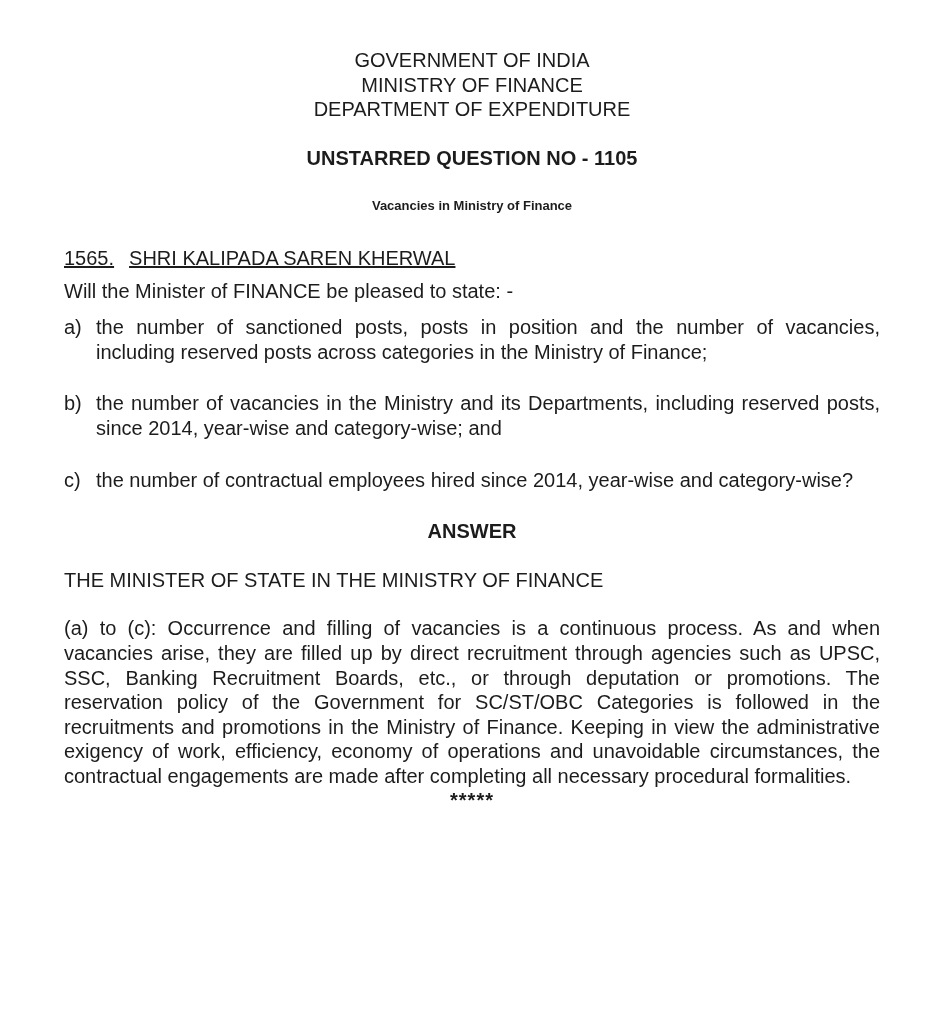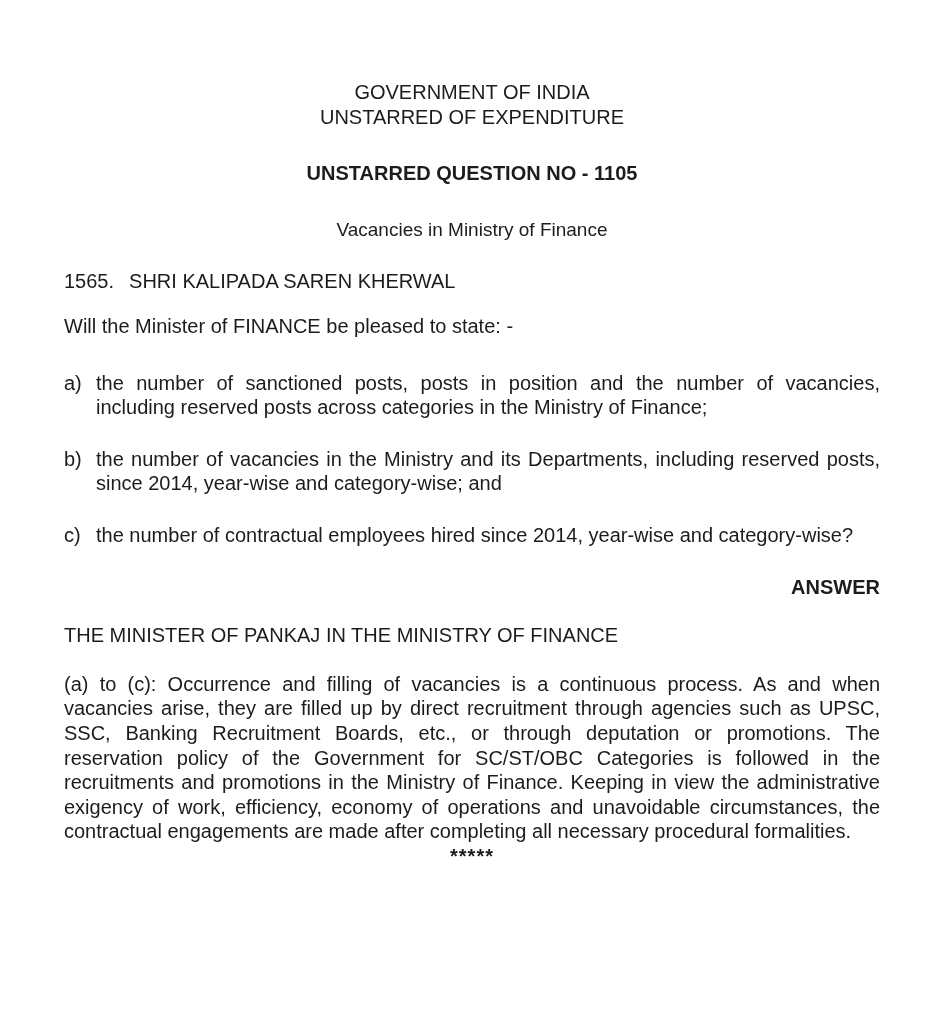--- a/index.html
+++ b/index.html
@@ -14,68 +14,69 @@
     margin: 0 auto;
     background: #ffffff;
     font-family: "Liberation Sans", "DejaVu Sans", sans-serif;
     color: #1c1c1c;
     font-size: 20px;
     line-height: 24.6px;
     box-sizing: border-box;
     padding: 48px 64px 0 64px;
     overflow: hidden;
   }
-  .center { text-align: center; margin-top: 32px; }
+  .center { text-align: center; }
   .bold { font-weight: bold; }
   .header-block { margin-bottom: 24px; }
   .question-meta-block { margin-bottom: 24px; }
   .subject-line {
-    font-size: 19px;
-    font-weight: normal;
+    font-size: 13px;
+    font-weight: bold;
     margin-bottom: 27px;
   }
-  .asked-by-line { margin-bottom: 20px; white-space: nowrap; }
+  .asked-by-line { margin-bottom: 8px; white-space: nowrap; text-decoration: underline; }
   .asked-by-line .q-number { margin-right: 15px; }
-  .intro-line { margin-bottom: 32px; }
+  .intro-line { margin-bottom: 12px; }
   .q-item {
     display: flex;
     margin-bottom: 27px;
   }
   .q-marker {
     width: 32px;
     flex-shrink: 0;
   }
   .q-text {
     flex: 1;
     text-align: justify;
   }
   .answer-heading {
     font-weight: bold;
-    text-align: right;
+    text-align: center;
     margin: 24px 0 24px 0;
   }
   .minister-title { margin-bottom: 24px; }
   .minister-name { margin-bottom: 24px; }
   .answer-body {
     text-align: justify;
   }
   .footer-mark {
     text-align: center;
     font-weight: bold;
     letter-spacing: 1px;
   }
 </style>
 </head>
 <body>
 
 <div class="page">
 
   <div class="center header-block">
     <div>GOVERNMENT OF INDIA</div>
-    <div>UNSTARRED OF EXPENDITURE</div>
+    <div>MINISTRY OF FINANCE</div>
+    <div>DEPARTMENT OF EXPENDITURE</div>
   </div>
 
   <div class="center question-meta-block">
     <div class="bold">UNSTARRED QUESTION NO - 1105</div>
   </div>
 
   <div class="center subject-line">Vacancies in Ministry of Finance</div>
 
   <div class="asked-by-line">
     <span class="q-number">1565.</span><span>SHRI KALIPADA SAREN KHERWAL</span>
@@ -93,20 +94,20 @@
     <span class="q-text">the number of vacancies in the Ministry and its Departments, including reserved posts, since 2014, year-wise and category-wise; and</span>
   </div>
 
   <div class="q-item">
     <span class="q-marker">c)</span>
     <span class="q-text">the number of contractual employees hired since 2014, year-wise and category-wise?</span>
   </div>
 
   <div class="answer-heading">ANSWER</div>
 
-  <div class="minister-title">THE MINISTER OF PANKAJ IN THE MINISTRY OF FINANCE</div>
+  <div class="minister-title">THE MINISTER OF STATE IN THE MINISTRY OF FINANCE</div>
 
 
   <div class="answer-body">(a) to (c): Occurrence and filling of vacancies is a continuous process. As and when vacancies arise, they are filled up by direct recruitment through agencies such as UPSC, SSC, Banking Recruitment Boards, etc., or through deputation or promotions. The reservation policy of the Government for SC/ST/OBC Categories is followed in the recruitments and promotions in the Ministry of Finance. Keeping in view the administrative exigency of work, efficiency, economy of operations and unavoidable circumstances, the contractual engagements are made after completing all necessary procedural formalities.</div>
 
   <div class="footer-mark">*****</div>
 
 </div>
 
 </body></html>

